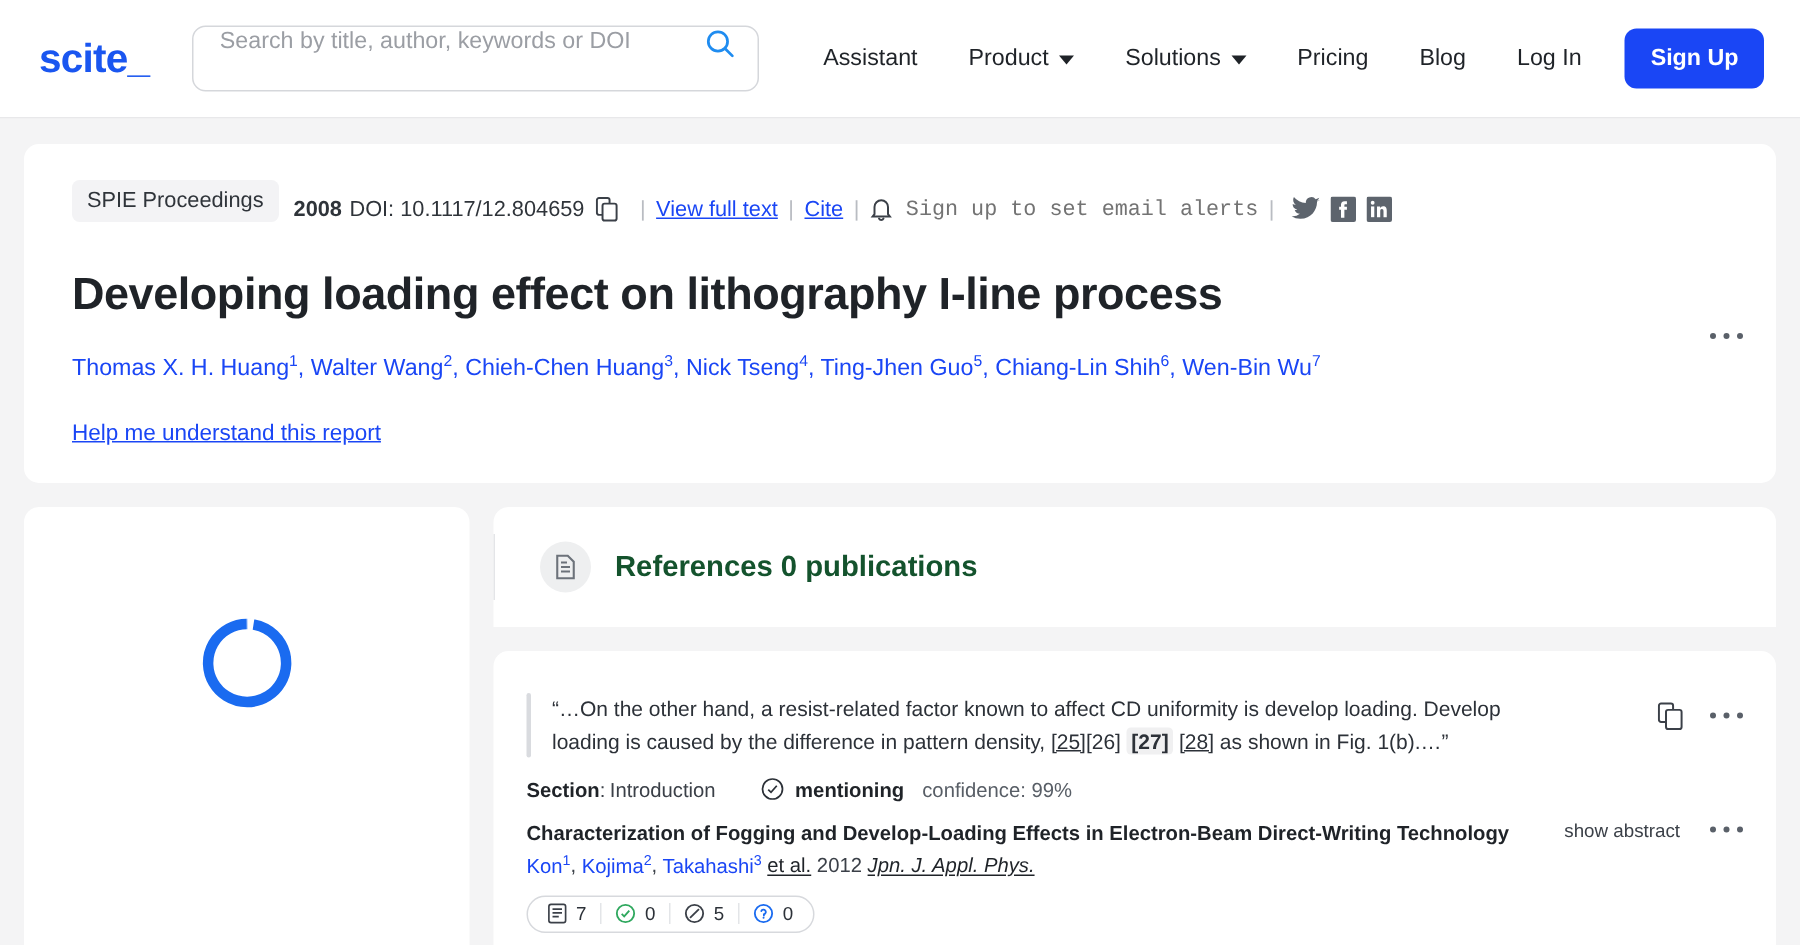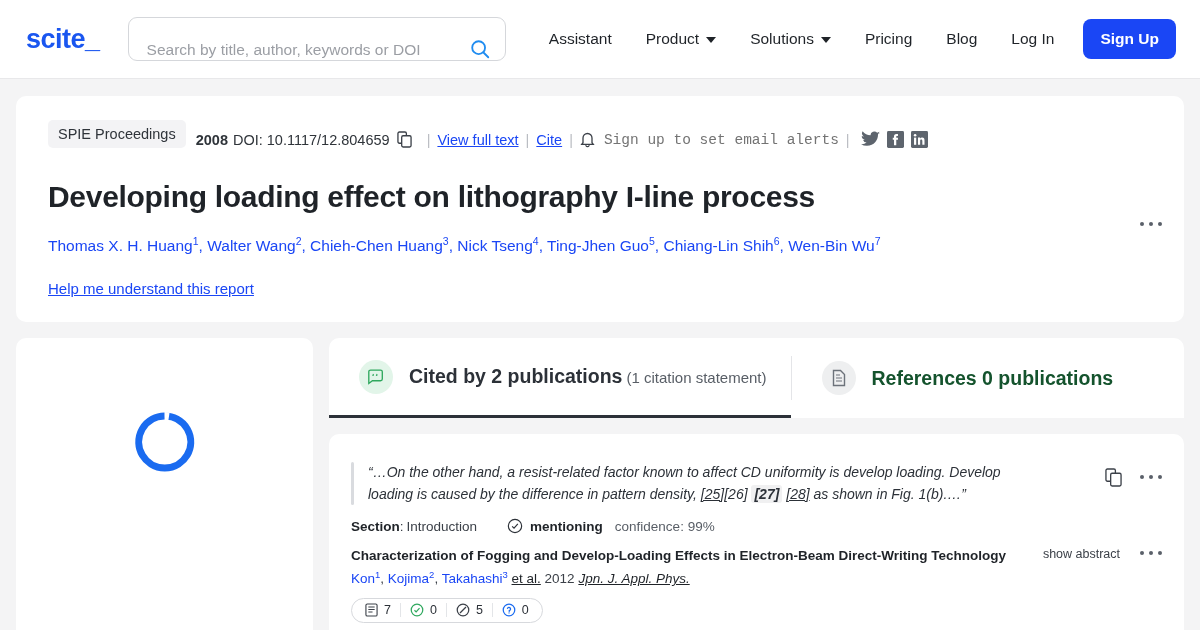--- a/index.html
+++ b/index.html
@@ -28,21 +28,21 @@
     letter-spacing: -0.5px;
     margin-right: 28px;
     user-select: none;
   }
   .search-box {
     width: 379px;
     height: 44px;
     border: 1px solid #d5d7db;
     border-radius: 9px;
     display: flex;
-    align-items: flex-end;
+    align-items: flex-start;
     padding: 0 14px 0 16px;
     background: #fff;
   }
   .search-box input {
     flex: 1;
     border: none;
     outline: none;
     font-size: 15.5px;
     color: #333;
     font-family: "Liberation Sans", sans-serif;
@@ -223,21 +223,20 @@
     position: absolute;
     left: 329px; top: 434px;
     width: 855px;
     height: 196px;
     background: #fff;
     border-radius: 10px 10px 0 0;
     padding: 28px 24px 0 22px;
   }
   .quote {
     display: flex;
-    font-style: italic;
   }
   .quote-bar {
     width: 3px;
     background: #d9dbdf;
     border-radius: 2px;
     margin-right: 14px;
     flex: 0 0 auto;
   }
   .quote-text {
     font-size: 14px;
@@ -446,31 +445,20 @@
 <div class="left-panel">
   <div class="spinner">
     <svg width="64" height="64" viewBox="0 0 64 64" fill="none">
       <path d="M32 6 A26 26 0 1 1 31.5 6" stroke="#1a6bf0" stroke-width="7" stroke-linecap="butt"></path>
       <path d="M32 6 A26 26 0 0 1 36 6.3" stroke="#ffffff" stroke-width="8"></path>
     </svg>
   </div>
 </div>
 
 <div class="tabs">
-  <div class="tab active">
-    <span class="tab-ico green">
-      <svg width="18" height="18" viewBox="0 0 20 20" fill="none" stroke="#2fa85e" stroke-width="1.5">
-        <path d="M17 12.2a2 2 0 0 1-2 2H6l-4 3V4.3a2 2 0 0 1 2-2h11a2 2 0 0 1 2 2z"></path>
-        <path d="M7 6.6v2.1M7.2 6.6l-.9 2.2M11 6.6v2.1M11.2 6.6l-.9 2.2" stroke-width="1.2"></path>
-      </svg>
-    </span>
-    <span class="tab-label">
-      <span>Cited by 2 publications</span><span class="tab-sub">(1 citation statement)</span>
-    </span>
-  </div>
   <div class="tab-sep"></div>
   <div class="tab inactive">
     <span class="tab-ico grey">
       <svg width="16" height="18" viewBox="0 0 16 18" fill="none" stroke="#6c727a" stroke-width="1.4">
         <path d="M2.5 1.5h7l4 4v11h-11z"></path>
         <path d="M5 6h4M5 9h6M5 12h6" stroke-width="1.2"></path>
       </svg>
     </span>
     <span class="tab-label">
       <span>References 0 publications</span>

